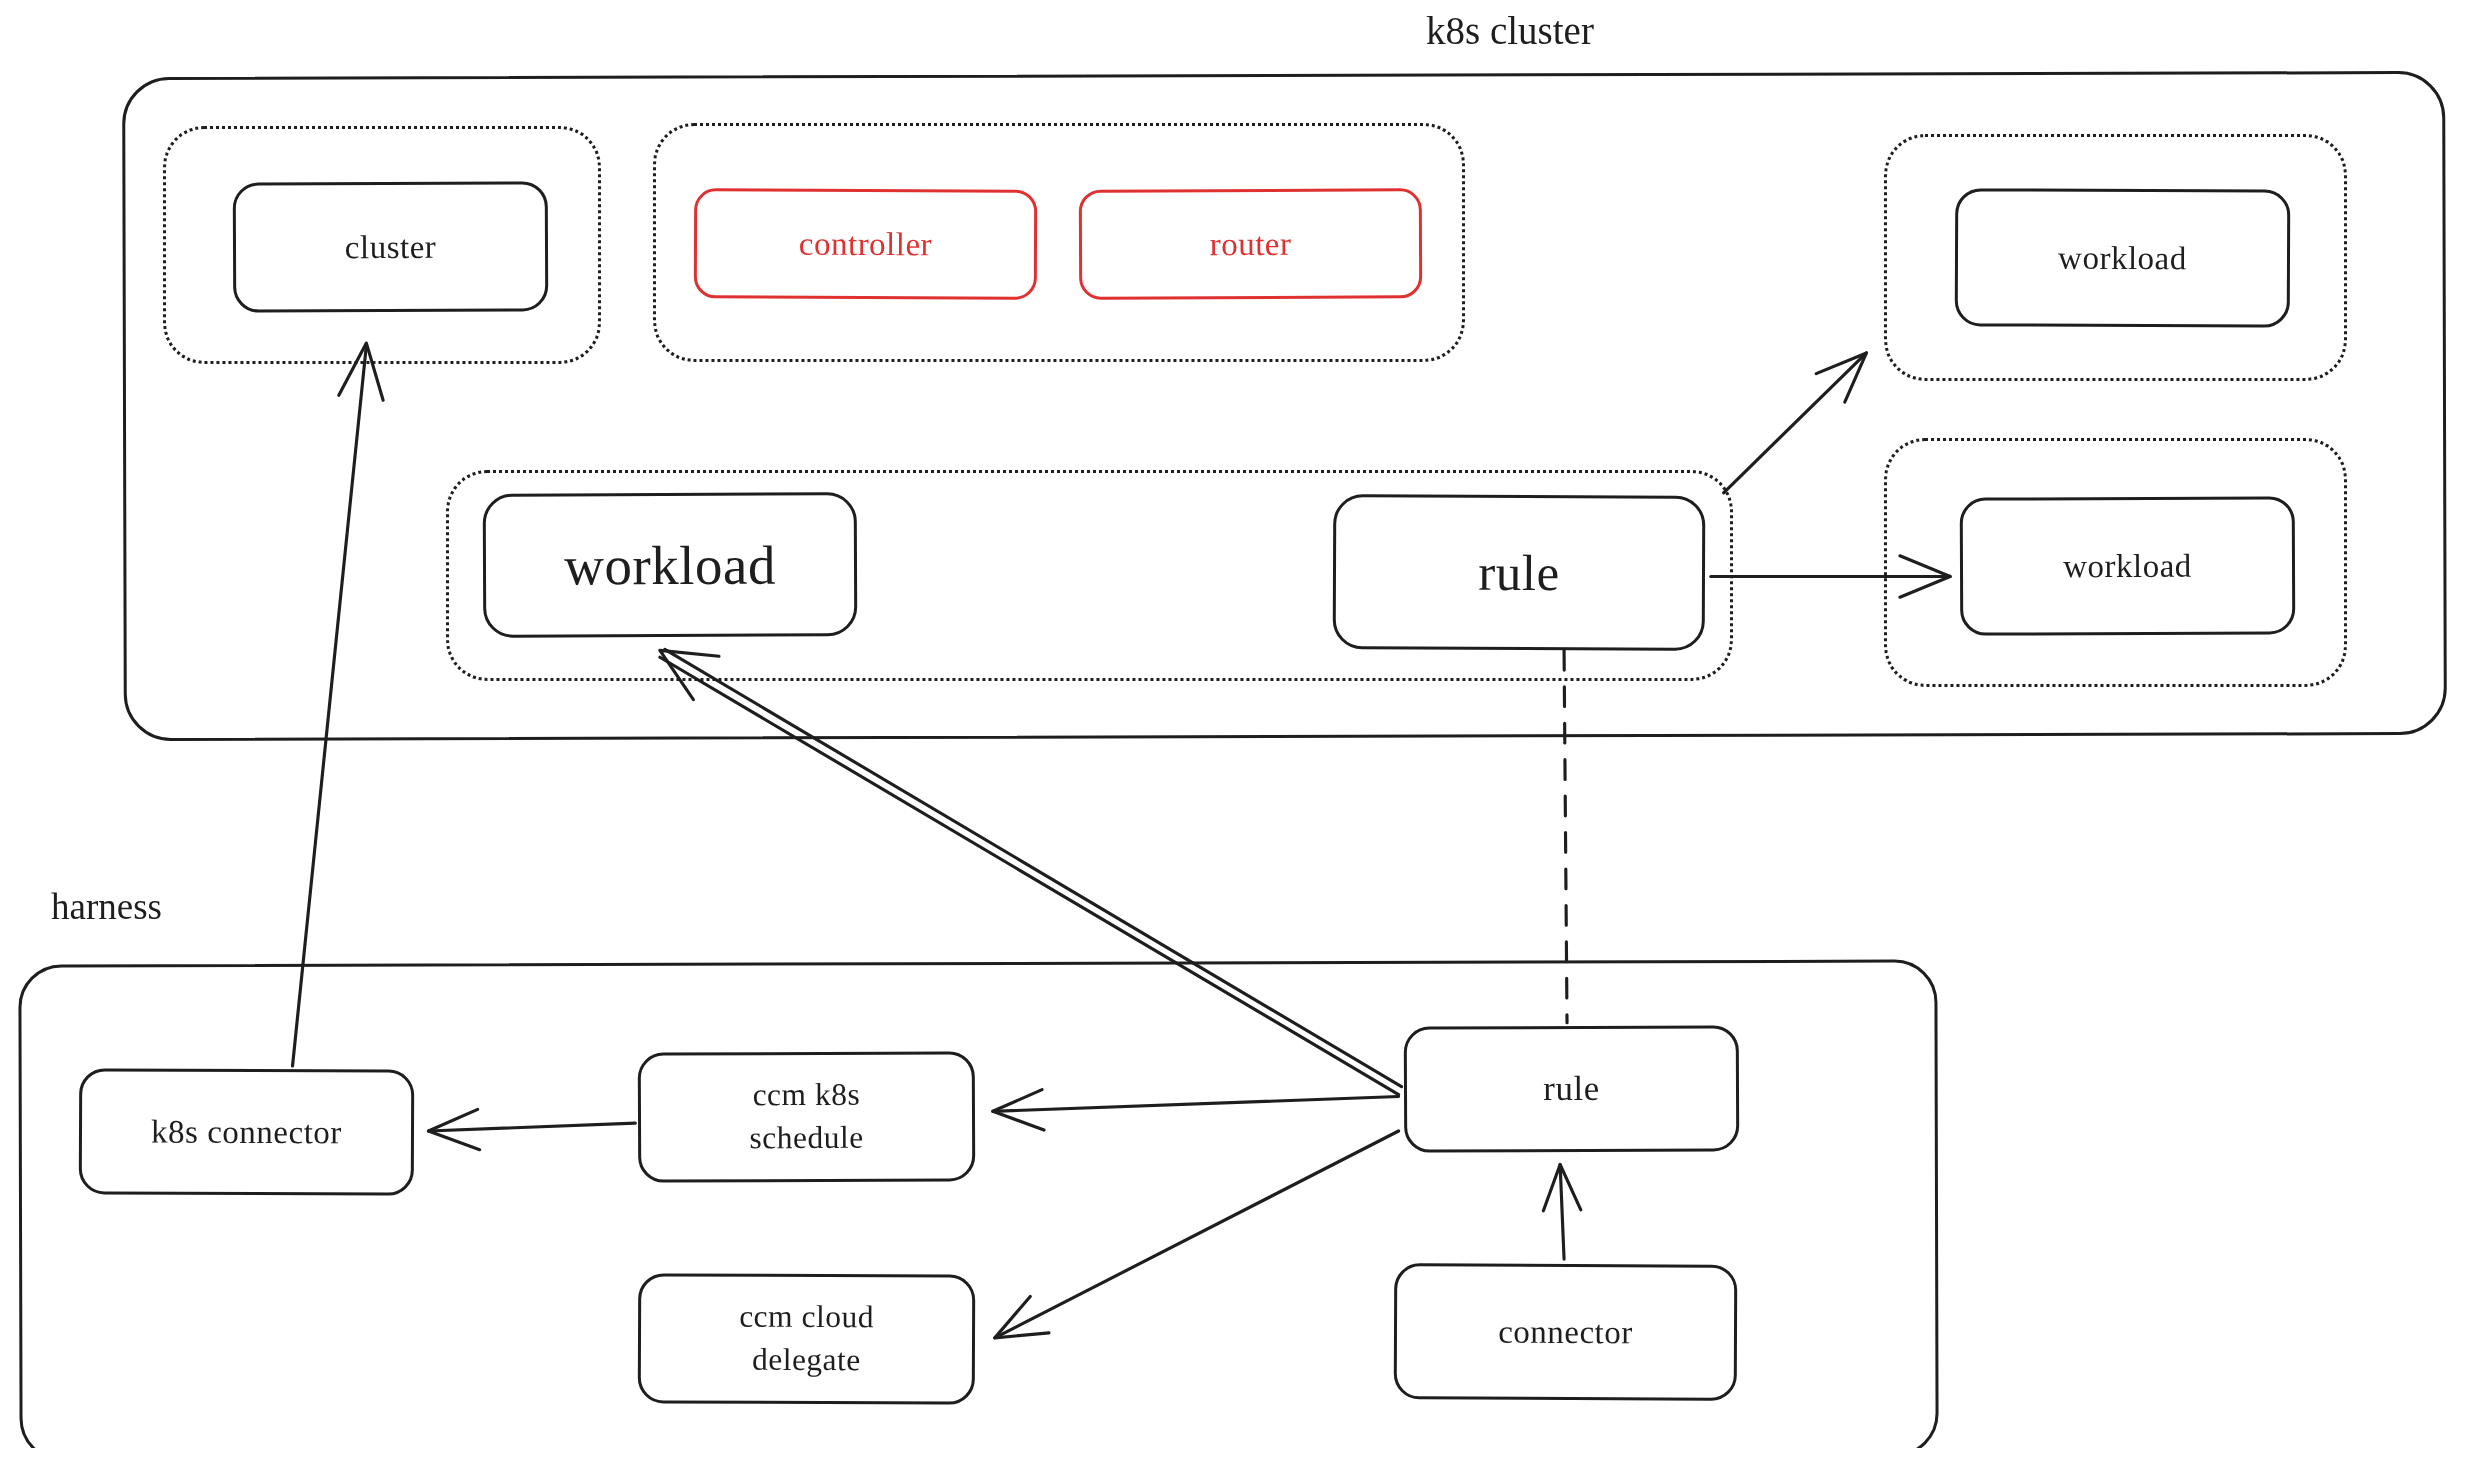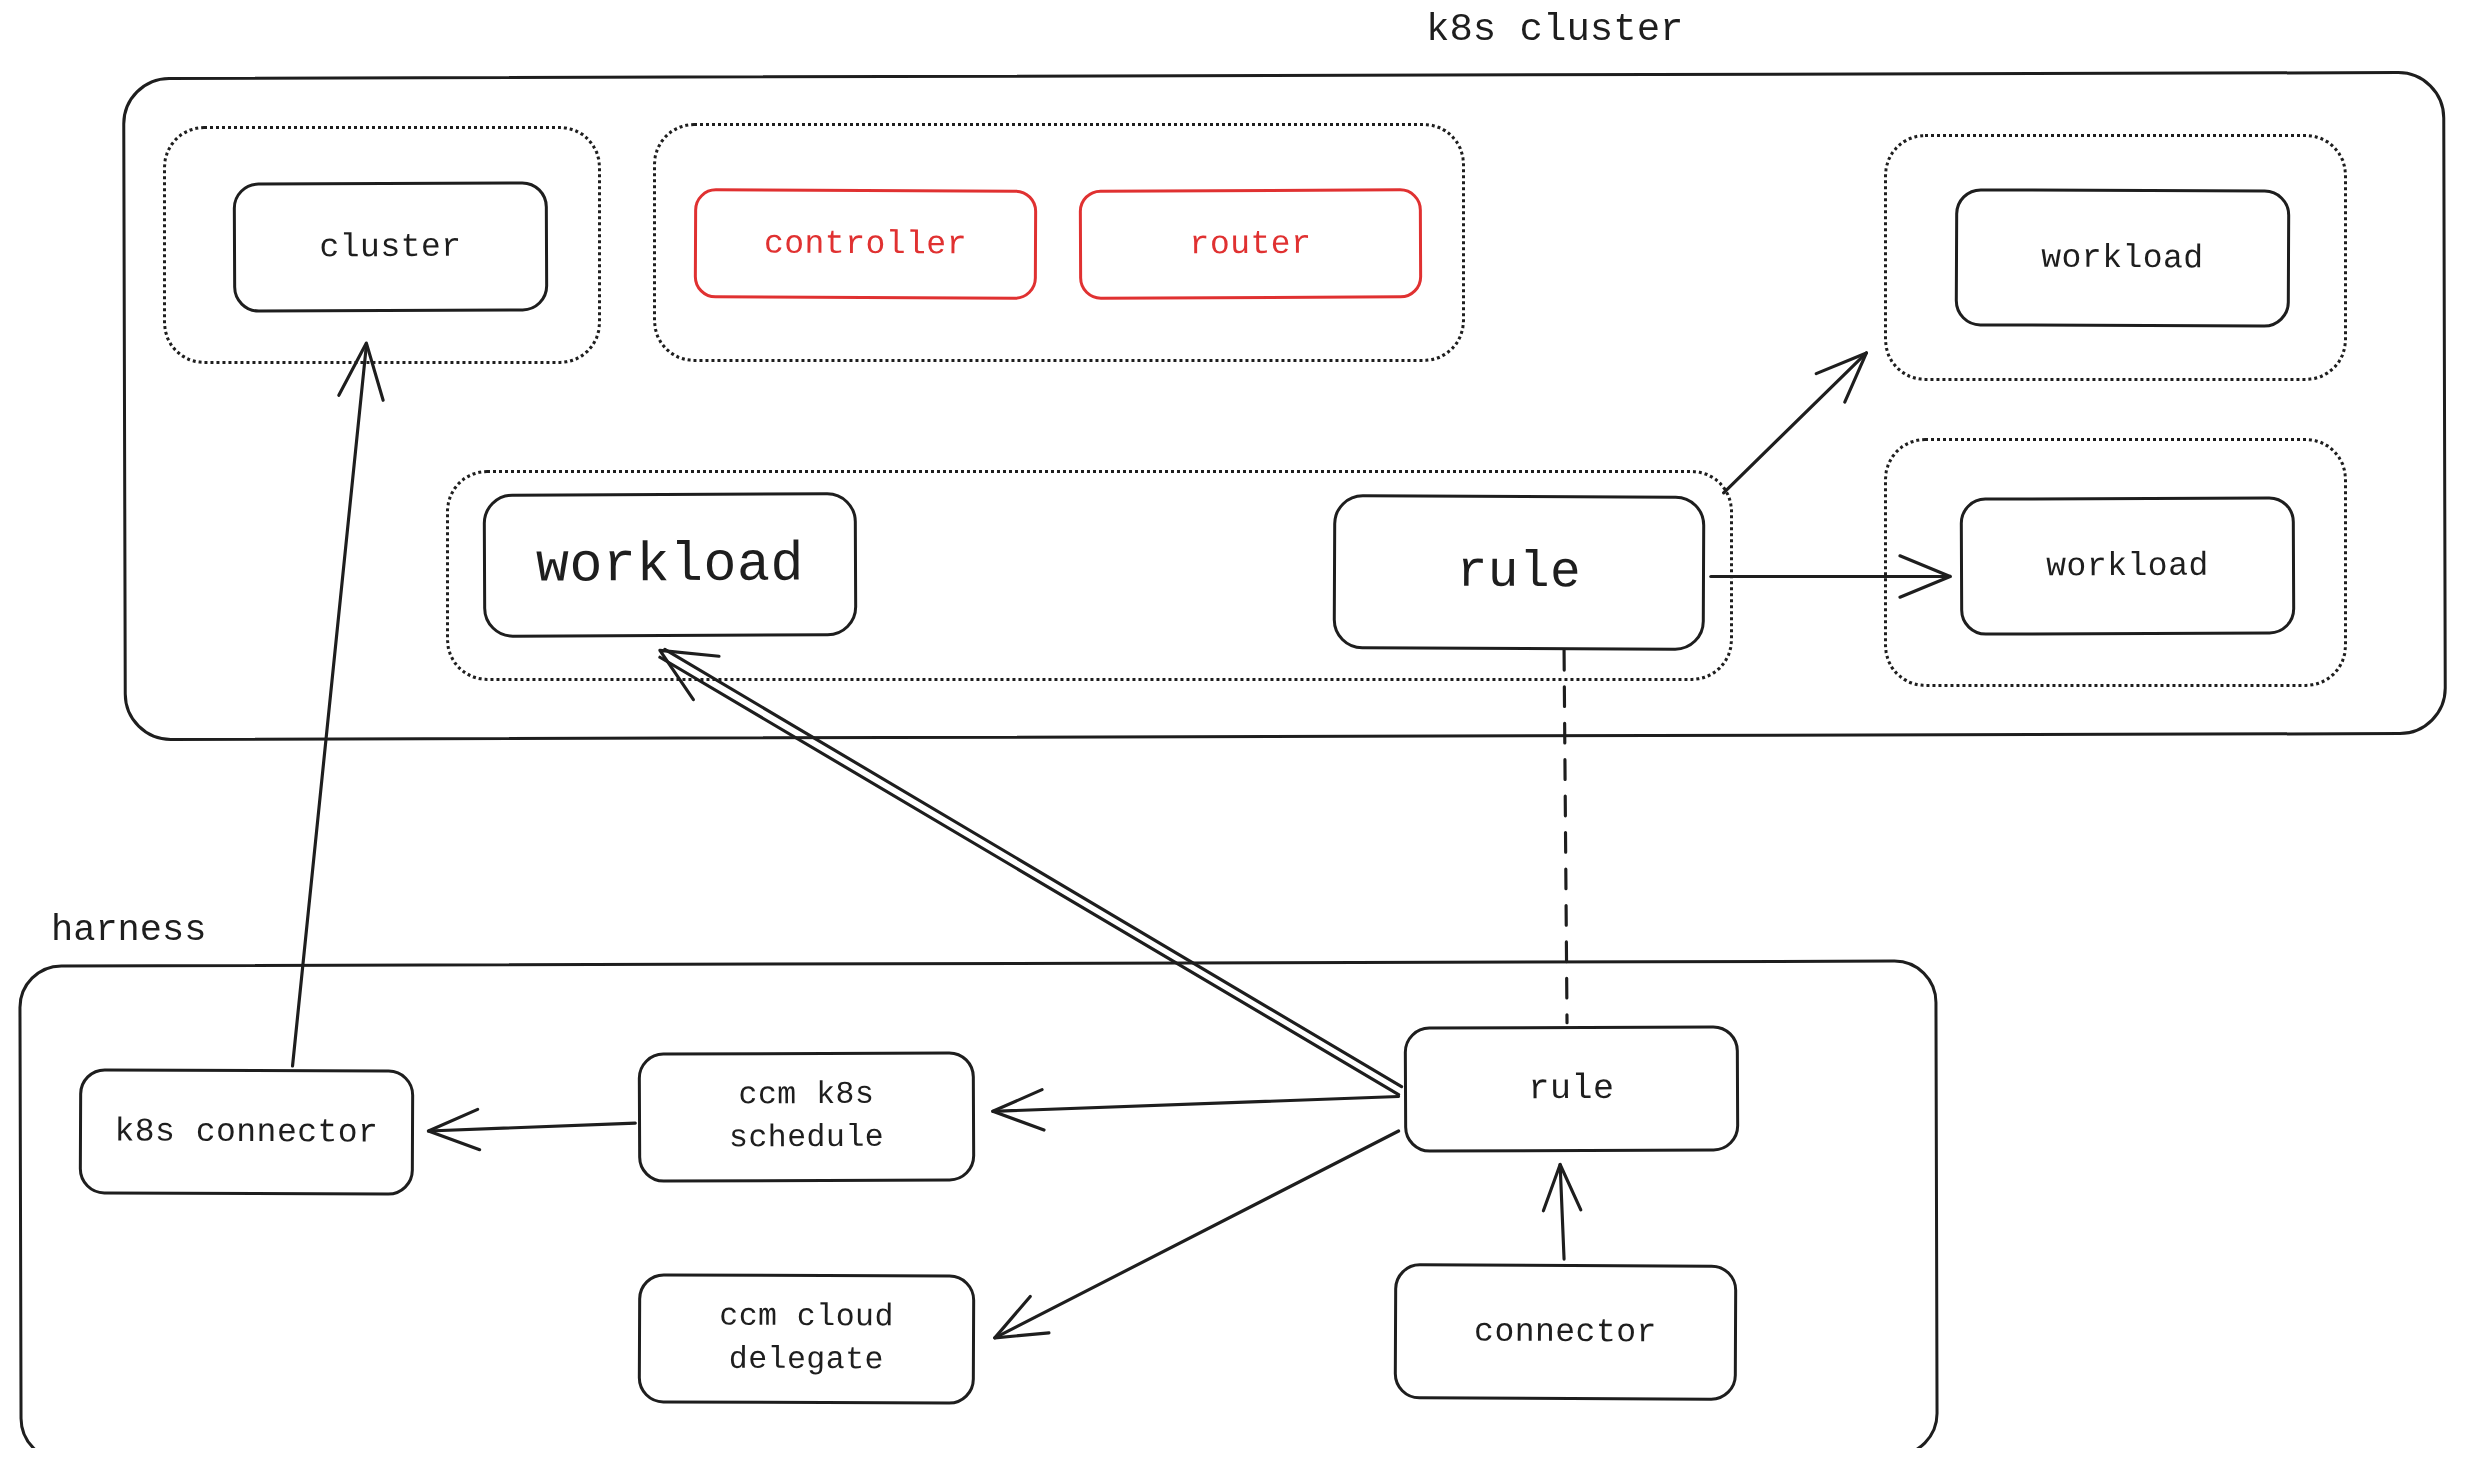--- a/index.html
+++ b/index.html
@@ -1,17 +1,17 @@
 <!DOCTYPE html>
 <html><head>
 <meta charset="utf-8">
 <style>
   html,body{margin:0;padding:0;background:#ffffff;}
   #canvas{position:relative;width:2483px;height:1448px;background:#ffffff;overflow:hidden;
-          font-family:Liberation Mono, monospace;color:#1e1e1e;}
+          font-family:Liberation Serif, serif;color:#1e1e1e;}
   .abs{position:absolute;box-sizing:border-box;}
   
   .solid-container{border:3px solid #1e1e1e;border-radius:47px;background:transparent;}
   .dotted-group{border:3.4px dotted #1e1e1e;border-radius:41px;background:transparent;}
   
   .node{border:3px solid #1e1e1e;border-radius:25.6px;background:#ffffff;
         display:flex;align-items:center;justify-content:center;text-align:center;
         font-size:33px;letter-spacing:0.5px;}
   .node.red{border-color:#e03131;color:#e03131;}
   .big{font-size:55px;font-weight:500;}
@@ -102,21 +102,21 @@
   </div>
   <div class="abs node mid-big r2" style="left:1333px;top:495px;width:372px;height:155px;border-radius:29.6px;">
     <span>rule</span>
   </div>
 
   <div class="abs dotted-group" style="left:1884px;top:438px;width:463px;height:249px;"></div>
   <div class="abs node r1" style="left:1960px;top:497px;width:335px;height:138px;">
     <span>workload</span>
   </div>
 
-  <div class="abs container-label" style="left:51px;top:885px;font-size:37px;margin-top:24px;">harness</div>
+  <div class="abs container-label" style="left:51px;top:885px;font-size:37px;">harness</div>
   <div class="abs solid-container r3" style="left:18.7px;top:962px;width:1919px;height:497px;border-radius:43px;"></div>
 
   <div class="abs node r2" style="left:79px;top:1069px;width:335px;height:126px;">
     <span>k8s connector</span>
   </div>
 
   <div class="abs node two-line r1" style="left:638px;top:1052px;width:337px;height:130px;font-size:31.5px;">
     <span>ccm k8s schedule</span>
   </div>
 

